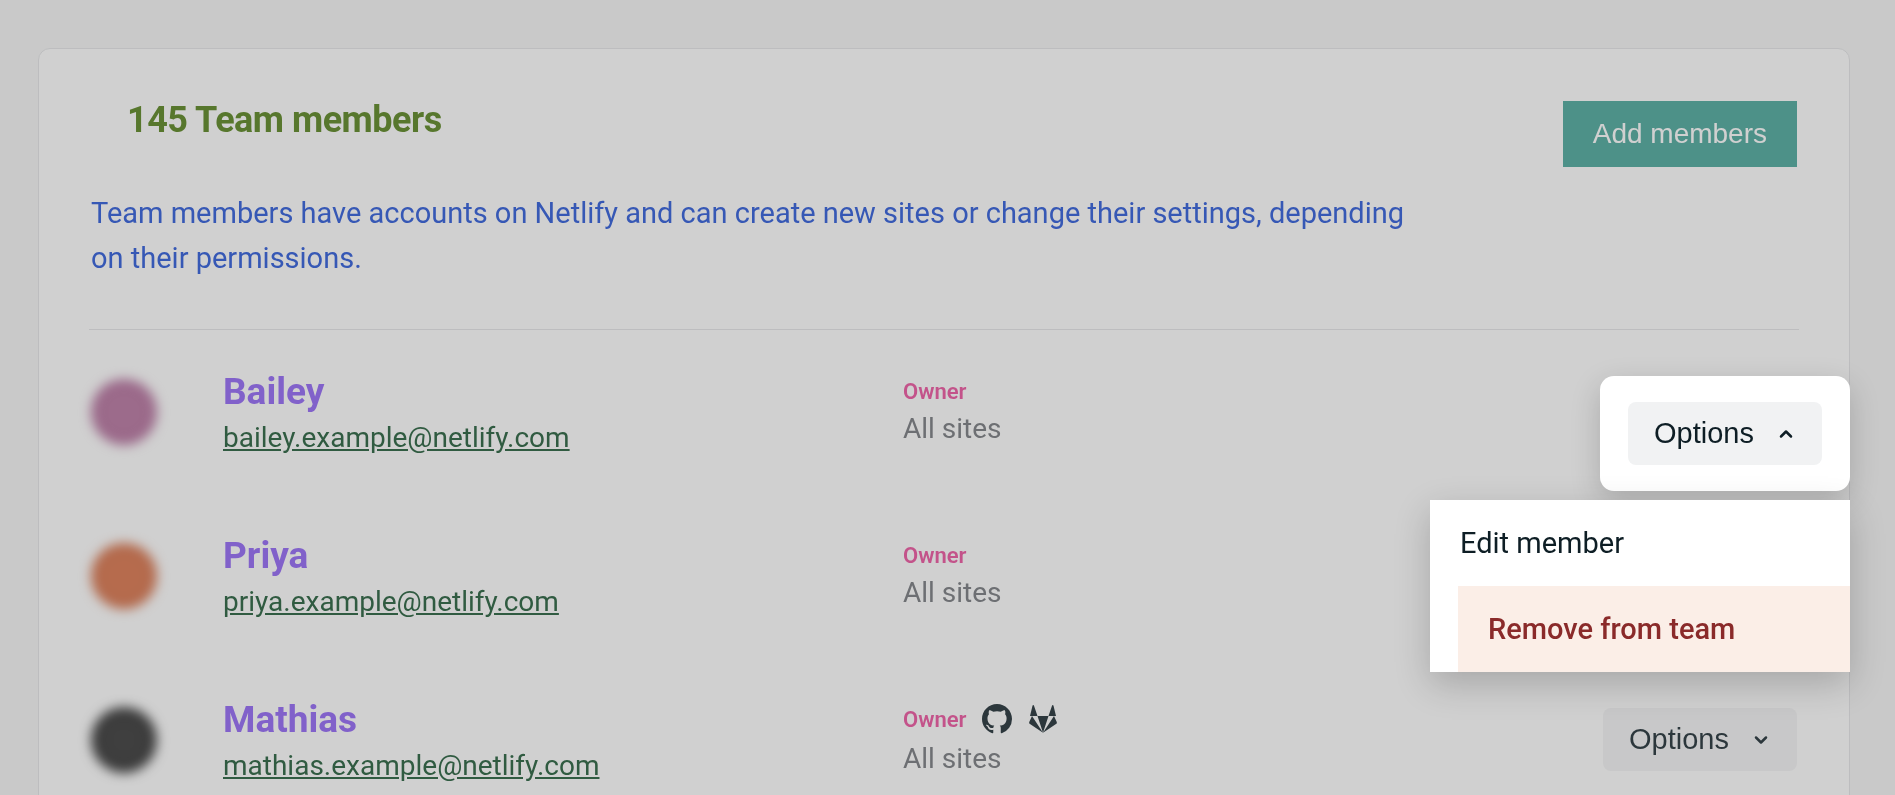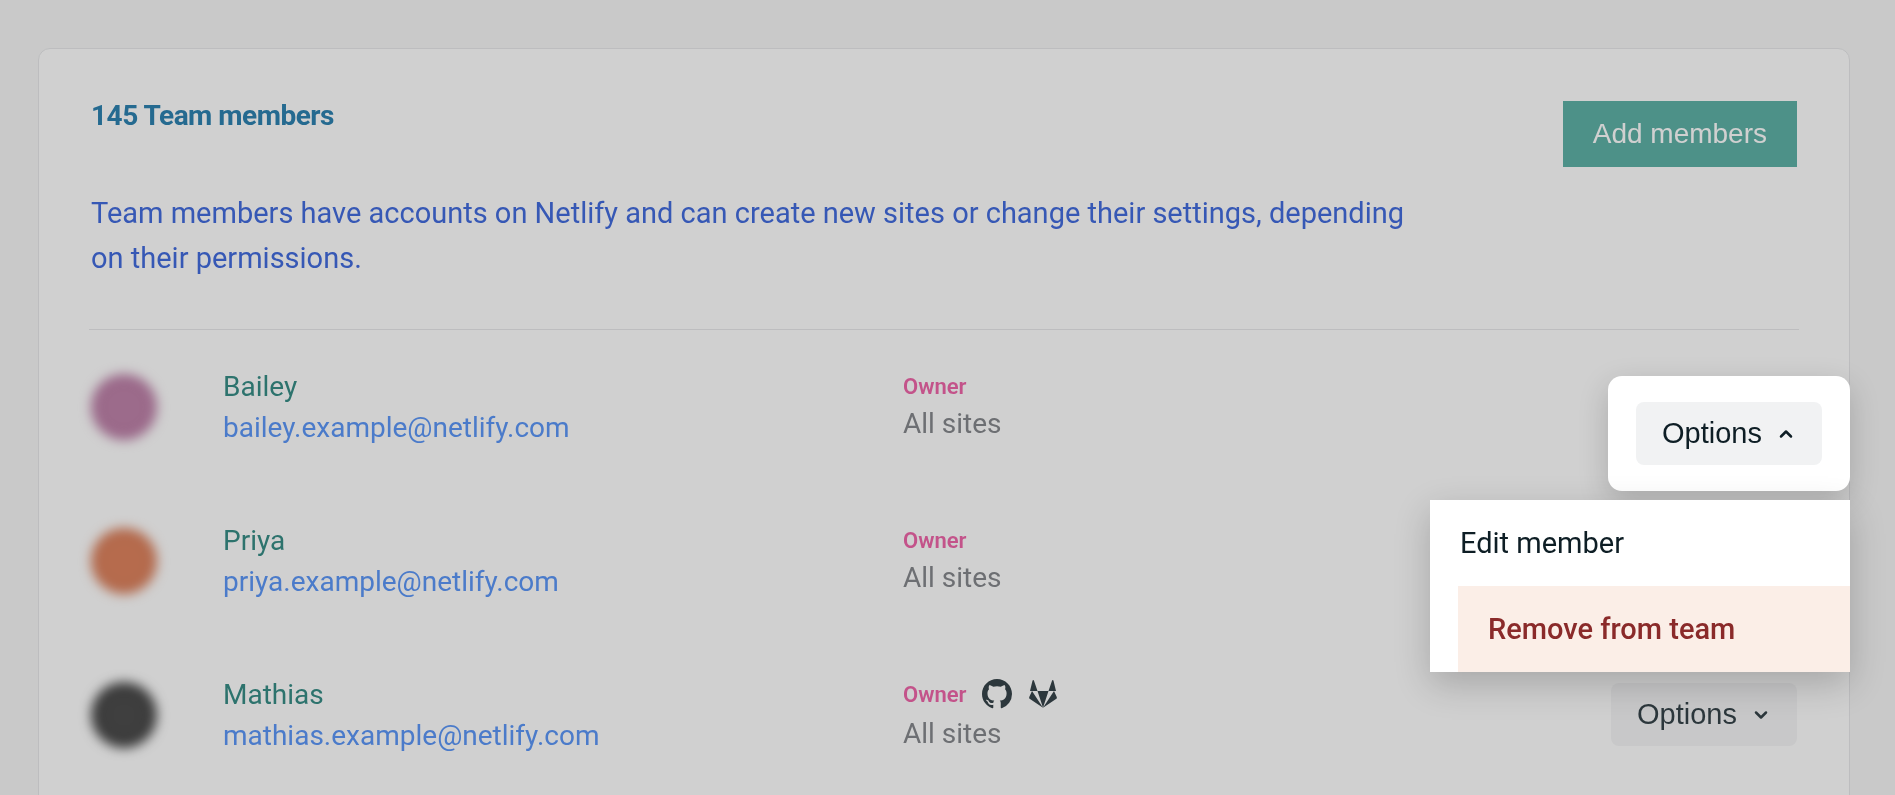--- a/index.html
+++ b/index.html
@@ -37,24 +37,25 @@
     }
     
     .card-header {
       display: flex;
       justify-content: space-between;
       align-items: flex-start;
       margin-bottom: 24px;
     }
     
     .title {
-      font-size: 28px;
+      font-size: 36px;
       font-weight: 700;
-      color: #0369a1;
+      color: #4d7c0f;
       letter-spacing: -0.5px;
+      margin-left: 36px;
     }
     
     .add-btn {
       background: #3fa396;
       color: #ffffff;
       border: none;
       font-size: 28px;
       font-weight: 500;
       padding: 17px 30px;
       border-radius: 0;
@@ -94,29 +95,30 @@
     .avatar-orange { background: radial-gradient(circle, #d96b3f 40%, #c95d33 100%); }
     .avatar-dark { background: radial-gradient(circle, #2a2a2a 30%, #1a1a1a 100%); }
     
     .member-info {
       margin-left: 66px;
       width: 680px;
       flex-shrink: 0;
     }
     
     .member-name {
-      font-size: 28px;
-      font-weight: 400;
-      color: #0f766e;
+      font-size: 37px;
+      font-weight: 700;
+      color: #8b5cf6;
       margin-bottom: 8px;
     }
     
     .member-email {
       font-size: 28px;
-      color: #3b82f6;
+      color: #14532d;
+      text-decoration: underline;
     }
     
     .role-block {
       flex: 1;
     }
     
     .role-line {
       display: flex;
       align-items: center;
       gap: 16px;
@@ -136,21 +138,21 @@
     
     .provider-icon {
       display: inline-flex;
       align-items: center;
       color: #0e1e25;
     }
     
     .options-btn {
       display: flex;
       align-items: center;
-      gap: 14px;
+      gap: 22px;
       background: #f3f4f5;
       border: none;
       font-size: 29px;
       font-weight: 500;
       color: #0e1e25;
       padding: 15px 26px;
       border-radius: 8px;
       cursor: pointer;
     }
     

